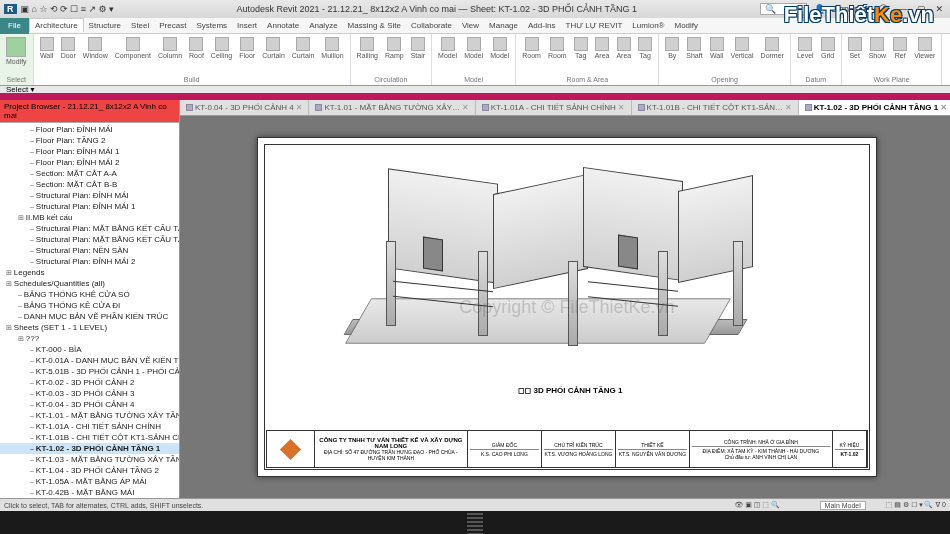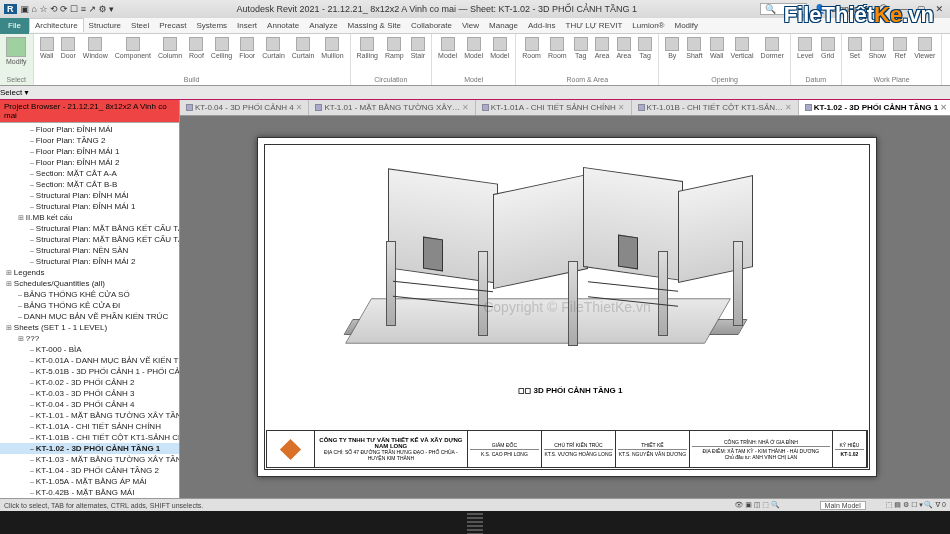--- a/index.html
+++ b/index.html
@@ -18,21 +18,21 @@
 .ribbon { height: 52px; background: #fff; border-bottom: 1px solid #999; display: flex; font-size: 7px; color: #555; }
 .ribbon .group { border-right: 1px solid #ddd; padding: 2px 4px; display: flex; flex-direction: column; justify-content: space-between; }
 .ribbon .group .icons { display: flex; gap: 3px; flex-wrap: wrap; }
 .ribbon .group .rbtn { display: flex; flex-direction: column; align-items: center; gap: 1px; padding: 1px 2px; }
 .ribbon .group .rbtn .ic { width: 14px; height: 14px; background: #d0d0d0; border: 1px solid #aaa; }
 .ribbon .group .rbtn.big .ic { width: 20px; height: 20px; }
 .ribbon .group .gname { text-align: center; color: #777; font-size: 7px; }
 .ribbon .modify { background: #e8f4e8; }
 .ribbon .modify .rbtn .ic { background:#c8e0c8; }
 
-.quickbar { height: 14px; background: #e8e8e8; display: flex; align-items: center; font-size: 8px; padding: 0 0; border-bottom: 1px solid #be185d; }
+.quickbar { height: 14px; background: #e8e8e8; display: flex; align-items: center; font-size: 8px; padding: 0 6px; border-bottom: 7px solid #be185d; }
 
 .workspace { display: flex; height: 398px; }
 .projbrowser { width: 180px; background: #fff; border-right: 1px solid #999; display: flex; flex-direction: column; font-size: 8px; }
 .projbrowser .pbtitle { background: #ef4444; padding: 2px 4px; border-bottom: 1px solid #aaa; font-size: 8px; }
 .projbrowser .tree { flex: 1; overflow: auto; padding: 1px 0; }
 .projbrowser .tree .node { padding: 0 2px 0 16px; white-space: nowrap; line-height: 11px; color: #222; }
 .projbrowser .tree .node.l1 { padding-left: 6px; }
 .projbrowser .tree .node.l2 { padding-left: 18px; }
 .projbrowser .tree .node.l3 { padding-left: 30px; }
 .projbrowser .tree .node.bold { font-weight: bold; }
@@ -57,21 +57,21 @@
 .sheet .titleblock .logo .lg{ width:15px;height:15px;background:#d97128;transform:rotate(45deg);}
 .sheet .titleblock .company{ flex:1.5; font-size:5px; line-height:6px;}
 .sheet .titleblock .company .cn{font-weight:bold;font-size:6px;}
 .sheet .titleblock .sig{ flex:0.7; }
 .sheet .titleblock .proj{ flex:1.4; }
 .sheet .titleblock .num{ width:34px; font-size:5px;}
 .sheet .titleblock .hd{ font-size:5px; border-bottom:1px solid #888; width:100%; padding-bottom:1px; margin-bottom:1px;}
 
 .watermark { position: absolute; right: 16px; top: 2px; font-size: 22px; font-weight: bold; color: #fff; text-shadow: 1px 1px 0 #003a6b, -1px -1px 0 #003a6b, 1px -1px 0 #003a6b, -1px 1px 0 #003a6b; z-index: 50; font-family: Arial; }
 .watermark .tk{ color:#ff8a00;}
-.watermark2 { position: absolute; left: 50%; top: 50%; transform: translate(-50%,-50%); font-size: 14px; color: rgba(80,80,80,.25); z-index: 40; pointer-events:none; }
+.watermark2 { position: absolute; left: 50%; top: 50%; transform: translate(-50%,-50%); font-size: 18px; color: rgba(80,80,80,.25); z-index: 40; pointer-events:none; }
 
 .statusbar{ height:13px; background:#e0e0e0; border-top:1px solid #999; display:flex; align-items:center; font-size:7px; padding:0 4px; color:#444;}
 .statusbar .sbc{flex:1;}
 .statusbar .sbsel{border:1px solid #aaa;padding:0 4px;background:#fff;font-size:7px;}
 
 .taskbar{ height:23px; background:#1a1a1a; display:flex; align-items:center; padding:0 4px; gap:2px; color:#fff; font-size:8px;flex-direction:column;}
 .taskbar .start{width:16px;height:16px;background:#0078d4;}
 .taskbar .tic{width:16px;height:16px;background:#444;border:1px solid #555;}
 .taskbar .spacer{flex:1;}
 .taskbar .clock{text-align:right;line-height:9px;font-size:7px;}

